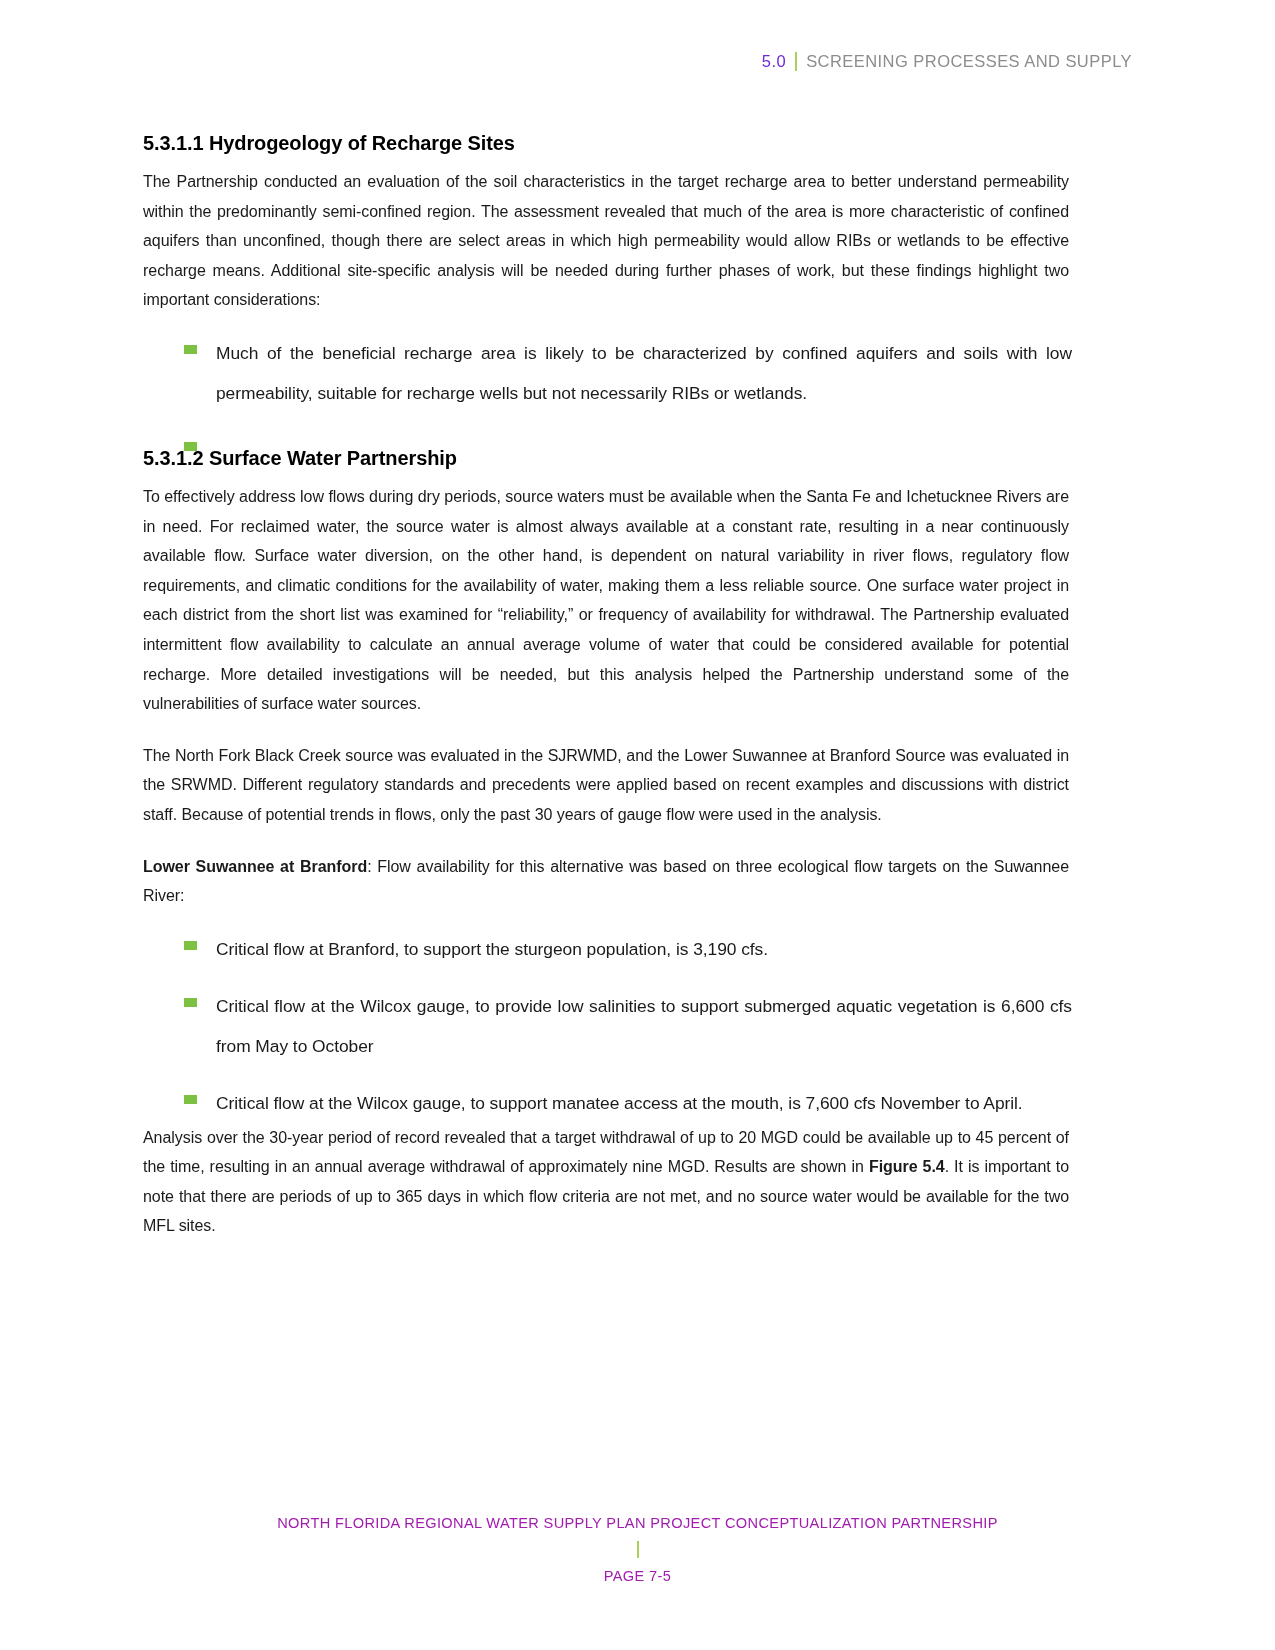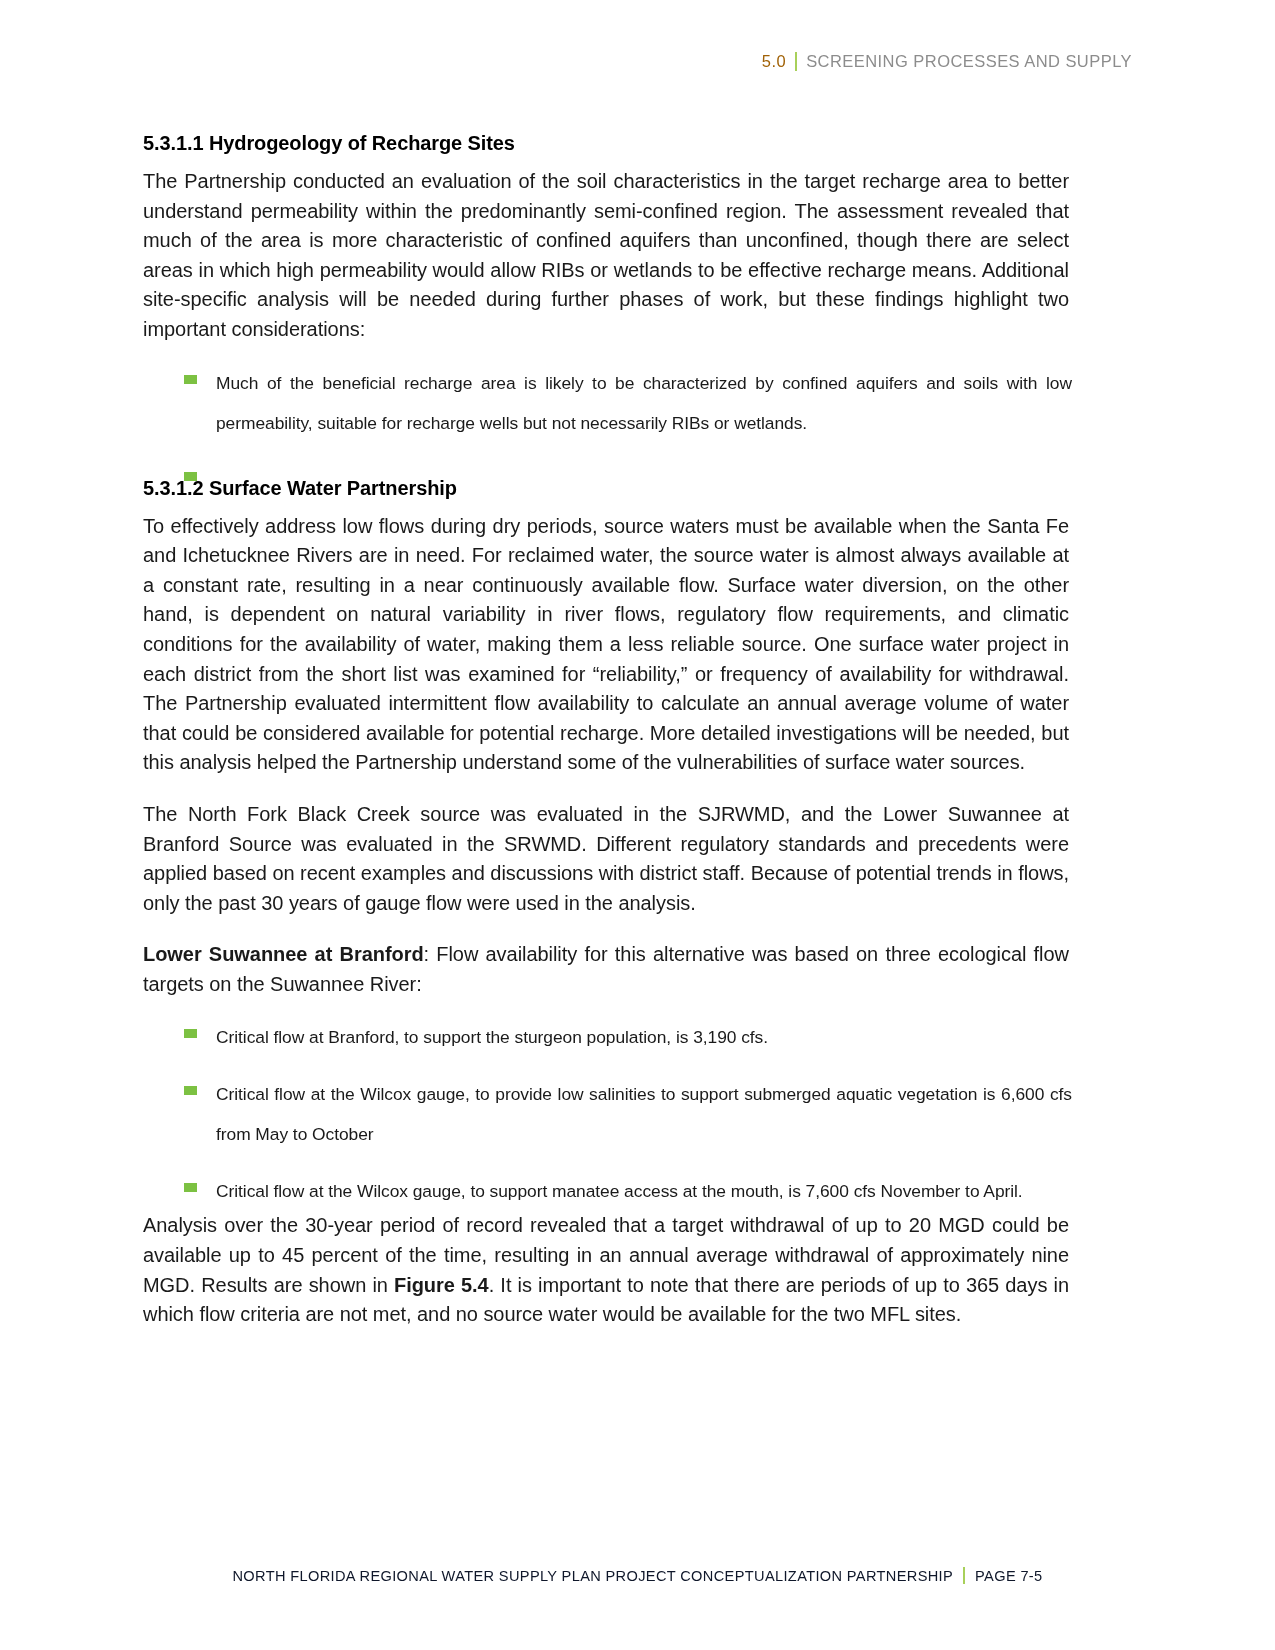--- a/index.html
+++ b/index.html
@@ -30,21 +30,21 @@
     right: 143px;
     display: flex;
     align-items: center;
     gap: 9px;
     font-size: 16.5px;
     letter-spacing: 0.45px;
     color: #8c8c8c;
     white-space: nowrap;
   }
   .running-header .hdr-num {
-    color: #a16207;
+    color: #6d28d9;
   }
   .hdr-sep {
     display: inline-block;
     width: 2px;
     height: 19px;
     background: #a8d05a;
   }
 
   
   .content {
@@ -60,21 +60,21 @@
     color: #000000;
     margin: 0 0 11px 0;
     line-height: 1.25;
     letter-spacing: -0.1px;
   }
   h2.section-heading.second {
     margin-top: 33px;
   }
 
   p.body-text {
-    font-size: 20px;
+    font-size: 16px;
     line-height: 29.6px;
     text-align: justify;
     margin: 0 3px 0 0;
     color: #1a1a1a;
     letter-spacing: -0.05px;
   }
   p.body-text + p.body-text {
     margin-top: 22px;
   }
 
@@ -122,22 +122,23 @@
     position: absolute;
     bottom: 66px;
     left: 0;
     width: 1275px;
     display: flex;
     justify-content: center;
     align-items: center;
     gap: 10px;
     font-size: 14.6px;
     letter-spacing: 0.35px;
-    color: #0f172a;
+    color: #a21caf;
     white-space: nowrap;
+    flex-direction: column;
   }
   .ftr-sep {
     display: inline-block;
     width: 2px;
     height: 17px;
     background: #a8d05a;
   }
 </style>
 </head>
 <body>

